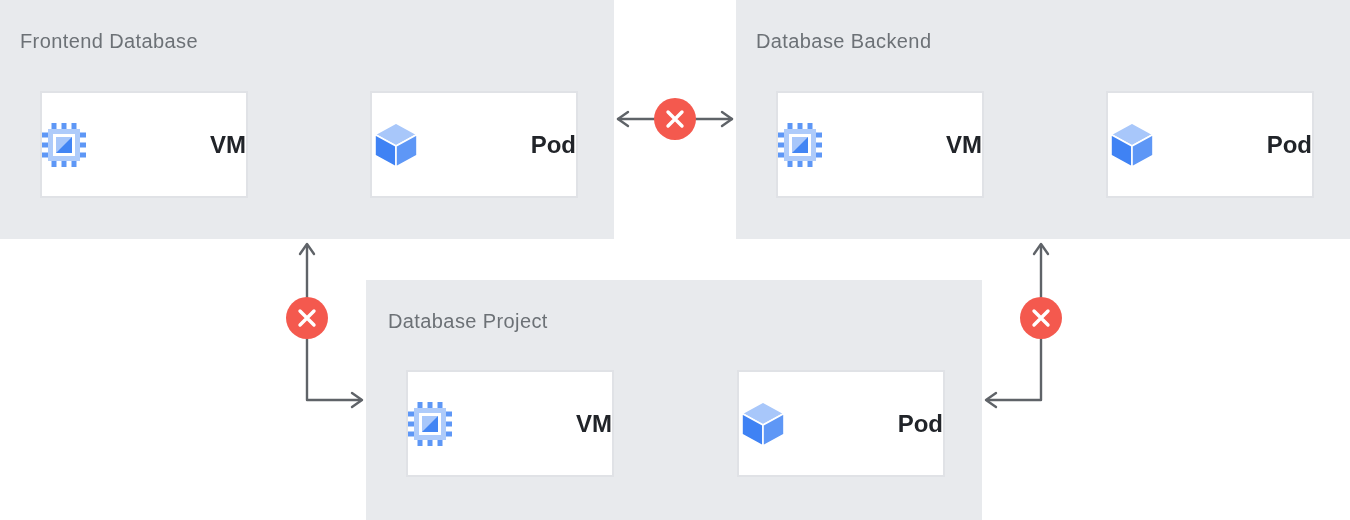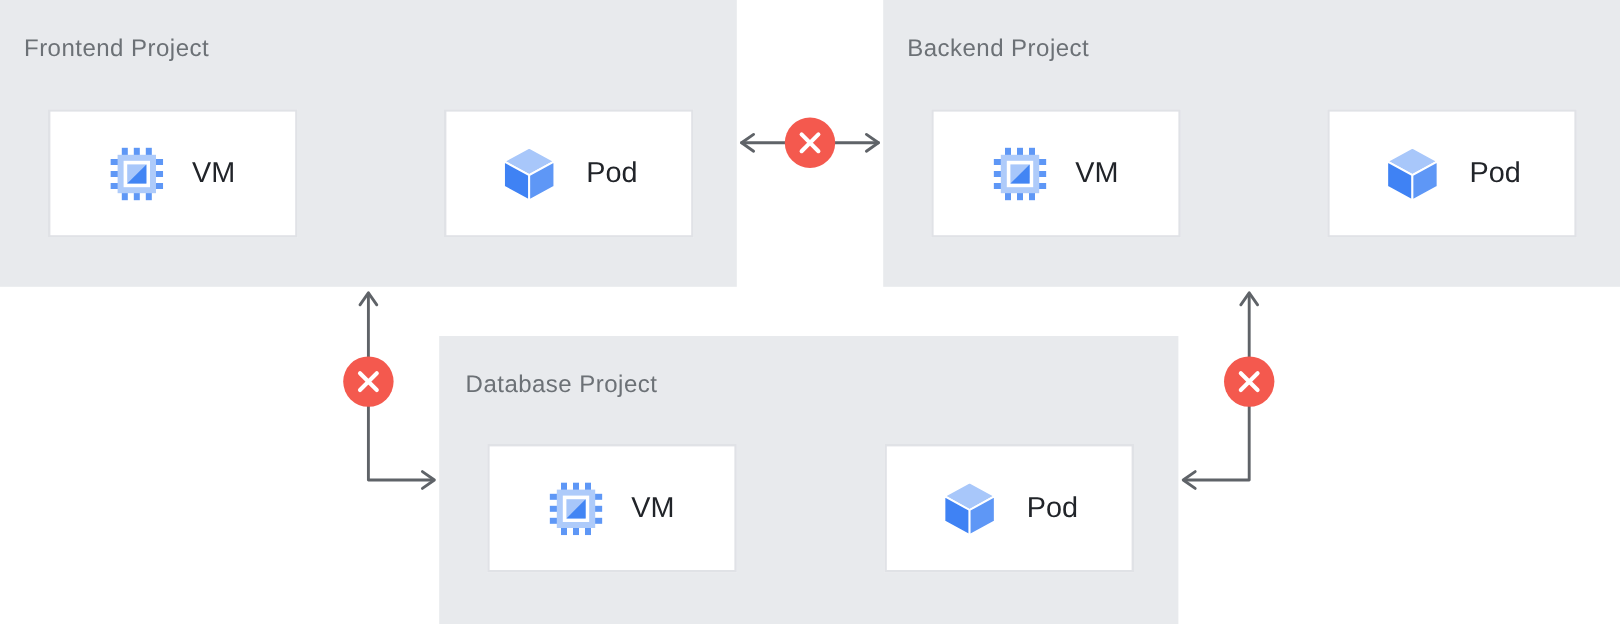--- a/index.html
+++ b/index.html
@@ -12,21 +12,21 @@
   #database-panel{left:736px;top:0;width:614px;height:239px;}
   #backend-panel{left:366px;top:280px;width:616px;height:240px;}
   .panel-title{
     position:absolute;left:20px;top:30px;
     font-size:20px;letter-spacing:.4px;color:#6C7176;
   }
   #backend-panel .panel-title{left:22px;}
   .node-box{
     position:absolute;top:91px;width:208px;height:107px;
     background:#ffffff;border:2px solid #E0E2E6;box-sizing:border-box;
-    display:flex;align-items:center;justify-content:center;gap:24px;
+    display:flex;align-items:center;justify-content:space-between;gap:24px;font-weight:bold;
   }
   #backend-panel .node-box{top:90px;}
   .node-box.vm{left:40px;}
   .node-box.pod{left:370px;}
   #backend-panel .node-box.pod{left:371px;}
   .node-label{font-size:24px;color:#212429;}
   .node-icon{flex:0 0 auto;display:block;}
   #connector-overlay{
     position:absolute;left:0;top:0;width:1350px;height:520px;
     pointer-events:none;
@@ -96,21 +96,21 @@
     <path class="arrow-line" d="M1034,254 L1041,244 L1048,254"></path>
     <path class="arrow-line" d="M996,393 L986,400 L996,407"></path>
     <g transform="translate(1041,318)">
       <circle class="blocked-circle" r="21"></circle>
       <path class="glyph" d="M-7,-7 L7,7 M7,-7 L-7,7"></path>
     </g>
   </g>
 </svg>
 
 <div class="panel" id="frontend-panel">
-  <div class="panel-title">Frontend Project</div>
+  <div class="panel-title">Frontend Database</div>
   <div class="node-box vm">
     <svg class="node-icon" width="44" height="44" viewBox="0 0 44 44">
       <g fill="#5E97F6">
         <rect x="9.5" y="0" width="5" height="10"></rect>
           <rect x="19.5" y="0" width="5" height="10"></rect>
           <rect x="29.5" y="0" width="5" height="10"></rect>
         <rect x="9.5" y="34" width="5" height="10"></rect>
           <rect x="19.5" y="34" width="5" height="10"></rect>
           <rect x="29.5" y="34" width="5" height="10"></rect>
         <rect x="0" y="9.5" width="10" height="5"></rect>
@@ -131,21 +131,21 @@
     <svg class="node-icon" width="48" height="48" viewBox="0 0 48 48">
       <polygon points="24,2 45,13.5 24,25 3,13.5" fill="#A8C7FA" stroke="#fff" stroke-width="1.6" stroke-linejoin="round"></polygon>
       <polygon points="3,13.5 24,25 24,46 3,34.5" fill="#3F82F4" stroke="#fff" stroke-width="1.6" stroke-linejoin="round"></polygon>
       <polygon points="45,13.5 24,25 24,46 45,34.5" fill="#5E97F6" stroke="#fff" stroke-width="1.6" stroke-linejoin="round"></polygon>
     </svg>
     <span class="node-label">Pod</span>
   </div>
 </div>
 
 <div class="panel" id="database-panel">
-  <div class="panel-title">Backend Project</div>
+  <div class="panel-title">Database Backend</div>
   <div class="node-box vm">
     <svg class="node-icon" width="44" height="44" viewBox="0 0 44 44">
       <g fill="#5E97F6">
         <rect x="9.5" y="0" width="5" height="10"></rect>
           <rect x="19.5" y="0" width="5" height="10"></rect>
           <rect x="29.5" y="0" width="5" height="10"></rect>
         <rect x="9.5" y="34" width="5" height="10"></rect>
           <rect x="19.5" y="34" width="5" height="10"></rect>
           <rect x="29.5" y="34" width="5" height="10"></rect>
         <rect x="0" y="9.5" width="10" height="5"></rect>

